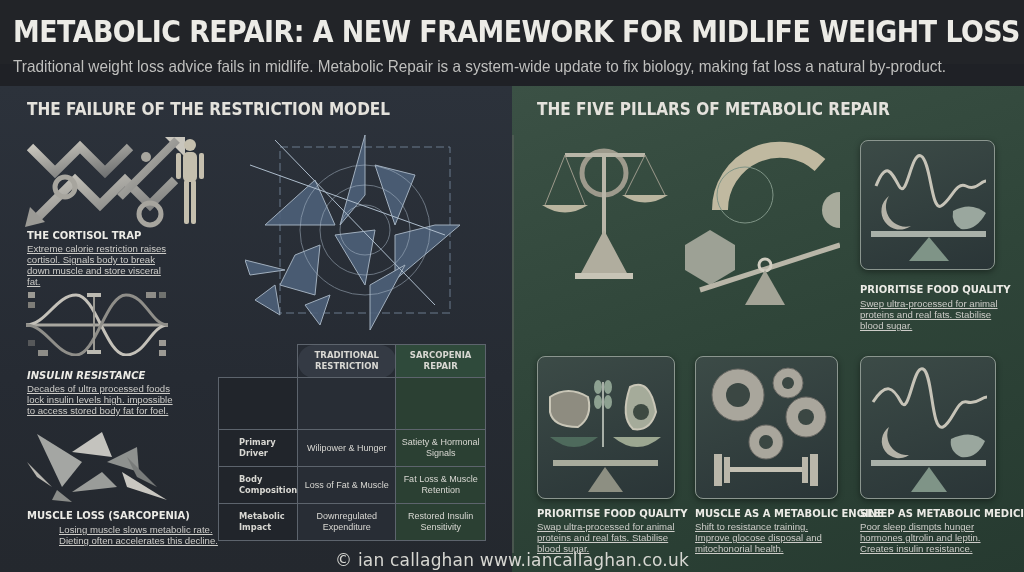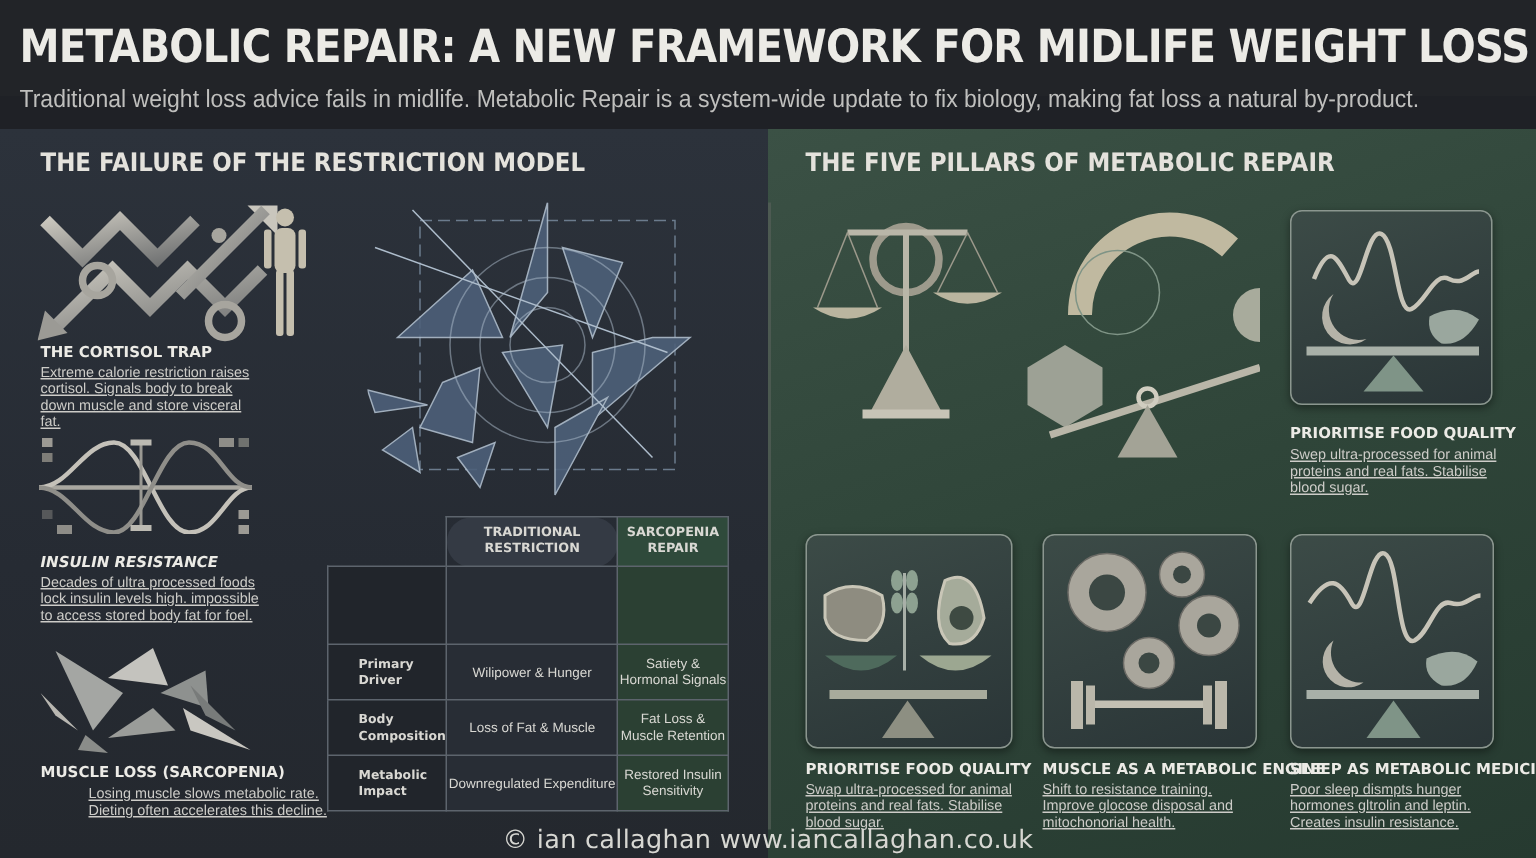--- a/index.html
+++ b/index.html
@@ -24,21 +24,21 @@
 
   
   .cmp-table { position: absolute; left: 218px; top: 344px; width: 268px; border-collapse: collapse; }
   .cmp-table td, .cmp-table th { border: 1px solid #5d646d; text-align: center; font-size: 9px; line-height: 11px; color: #d9d8d3; }
   .cmp-table th { font-family: "DejaVu Sans", sans-serif; font-weight: bold; font-size: 8.5px; height: 33px; }
   .cmp-table th.empty { border: none; background: transparent; }
   .cmp-table th.trad { background: #343a44; border-radius: 16px; }
   .cmp-table th.meta { background: #2f4a3b; }
   .cmp-table .blank-row td { height: 52px; }
   .cmp-table td.rowhead { text-align: left; padding-left: 20px; font-weight: bold; font-family: "DejaVu Sans", sans-serif; font-size: 8.3px; width: 72px; background: #21252b; }
-  .cmp-table td.trad { background: #282d35; width: 114px; }
+  .cmp-table td.trad { background: #282d35; width: 98px; }
   .cmp-table td.meta { background: #2b4033; }
   .cmp-table tr.data td { height: 37px; }
 
   .card { position: absolute; border: 1.5px solid #8b968f; border-radius: 8px; background: linear-gradient(160deg, #3c4b47, #2a3537); box-shadow: 0 2px 6px rgba(0,0,0,.4); }
 
   .footer { position: absolute; left: 0; top: 550px; width: 1024px; text-align: center; font-family: "DejaVu Sans", sans-serif; font-size: 17px; color: #d7d7d2; letter-spacing: .2px; }
 </style>
 </head>
 <body>
 

